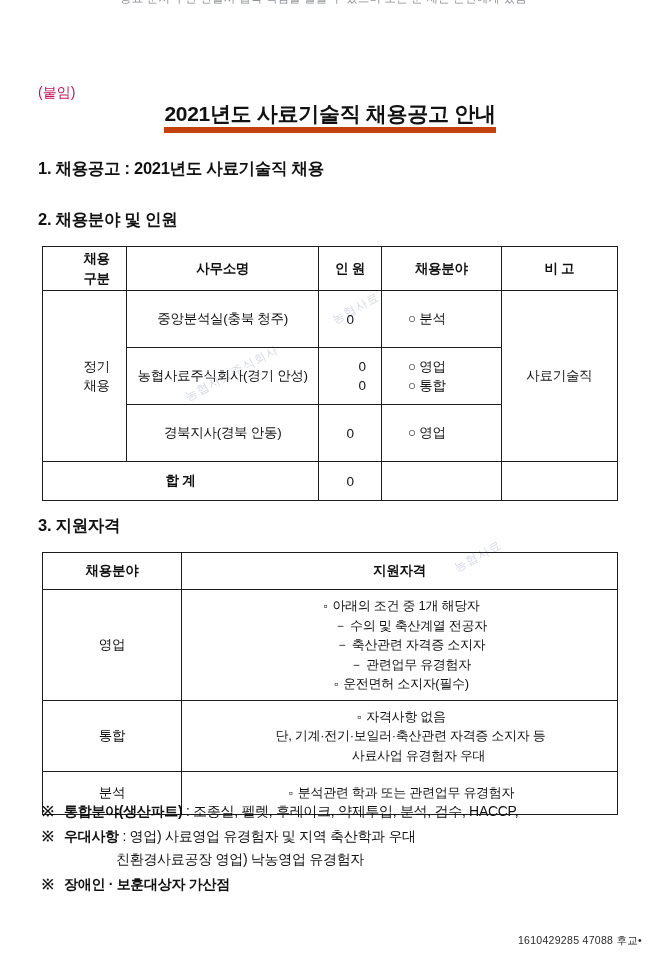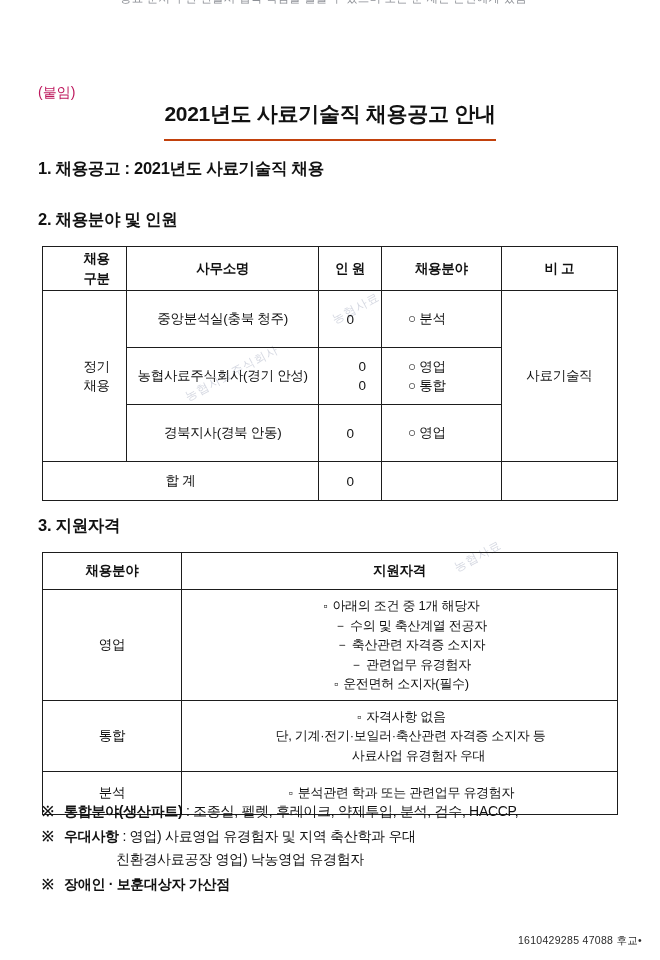--- a/index.html
+++ b/index.html
@@ -52,22 +52,22 @@
     position: absolute;
     top: 100px;
     left: 0;
     width: 660px;
     text-align: center;
     font-size: 21px;
     font-weight: bold;
     letter-spacing: -0.3px;
   }
   .doc-title span {
-    border-bottom: 2px solid #c2410c;
-    padding-bottom: 14px;
+    border-bottom: 6px solid #c2410c;
+    padding-bottom: 2px;
   }
   .sec {
     position: absolute;
     font-size: 16.5px;
     font-weight: bold;
     letter-spacing: -0.3px;
   }
   .sec1 { top: 158px; left: 38px; }
   .sec2 { top: 209px; left: 38px; }
   .sec3 { top: 515px; left: 38px; }
@@ -89,21 +89,21 @@
   #tbl-positions {
     top: 246px;
     left: 42px;
     width: 576px;
   }
   #tbl-positions td { height: 30px; }
   #tbl-positions .hdr { font-weight: bold; height: 36px; }
   #tbl-positions .office { text-align: center; }
   #tbl-positions .twoline { line-height: 1.45; padding-left: 28px; }
   #tbl-positions .fieldcell { text-align: left; padding-left: 26px; }
-  #tbl-positions .total { font-weight: normal; }
+  #tbl-positions .total { font-weight: bold; }
 
   
   #tbl-qual {
     top: 552px;
     left: 42px;
     width: 576px;
   }
   #tbl-qual td {
     height: 26px;
   }

